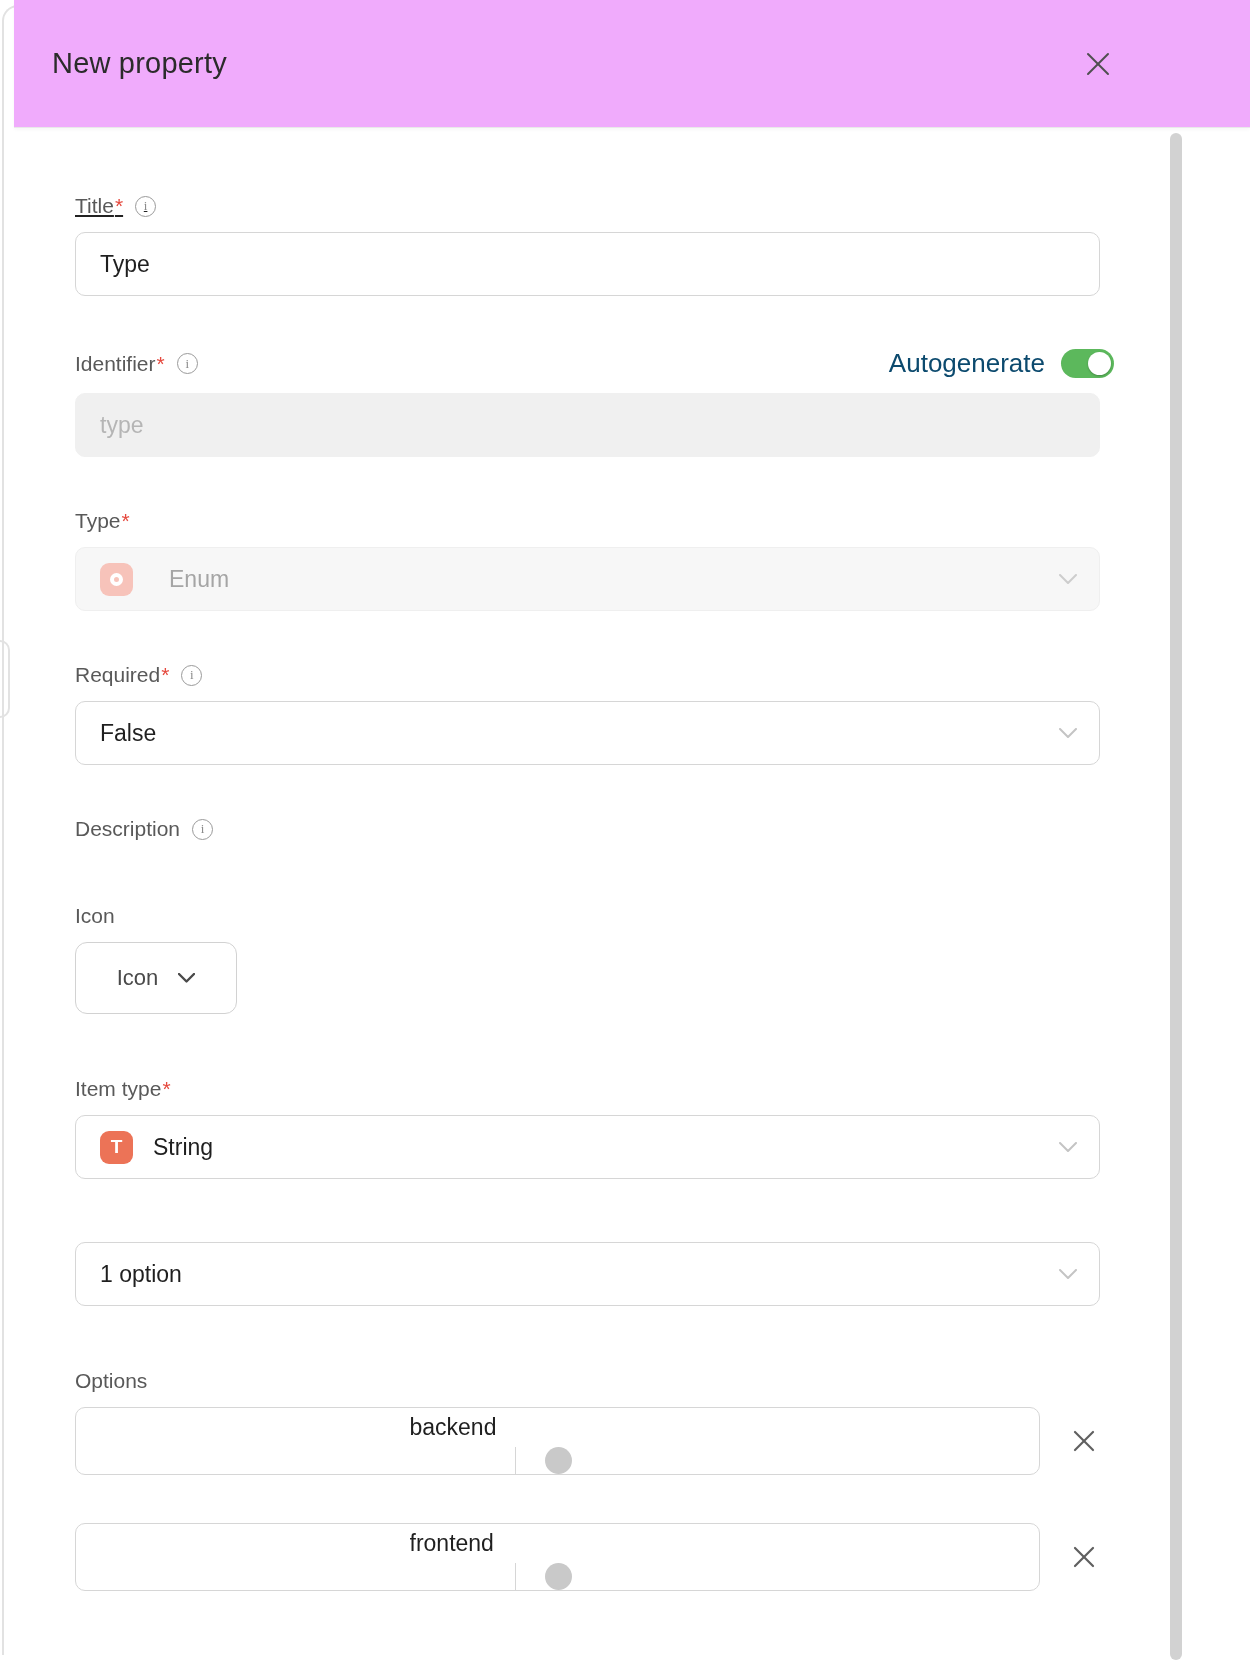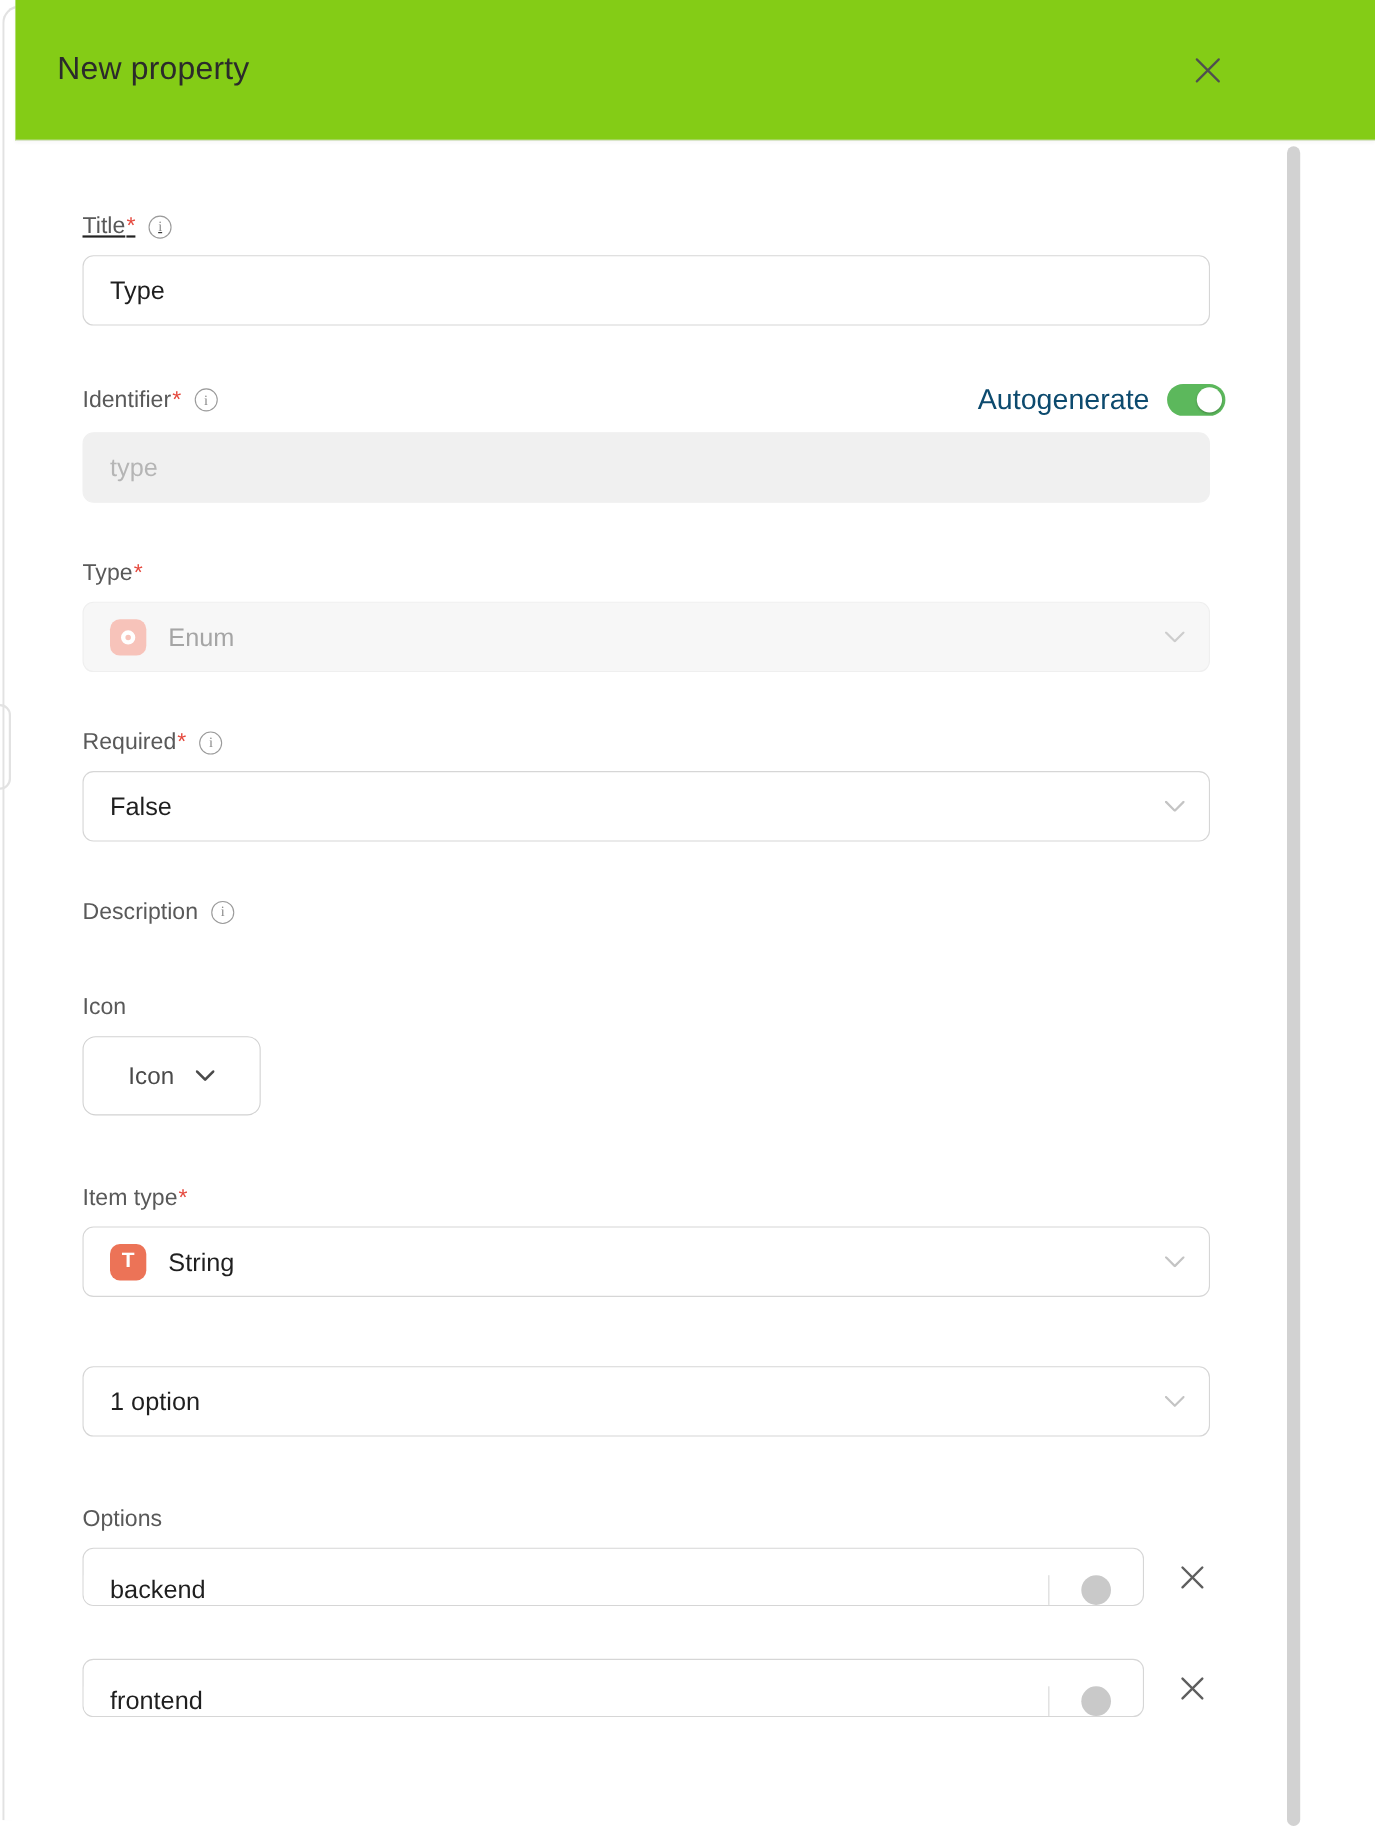--- a/index.html
+++ b/index.html
@@ -31,21 +31,21 @@
 
   
   .modal { position: absolute; left: 14px; top: 0; right: 0; bottom: 0; background: #fff; }
 
   .modal-header {
     height: 128px;
     display: flex; align-items: center; justify-content: space-between;
     padding: 0 135px 0 38px;
     border-bottom: 1px solid #e9e9e9;
     box-shadow: 0 2px 3px rgba(0,0,0,0.03);
-    position: relative; z-index: 2; background: #84cc16;
+    position: relative; z-index: 2; background: #f0abfc;
   }
   .modal-title { font-size: 29px; font-weight: 500; color: #2b2b2b; letter-spacing: 0.2px; }
   .close-btn { width: 34px; height: 34px; display: flex; align-items: center; justify-content: center; cursor: pointer; }
 
   
   .modal-body { padding: 0 136px 0 61px; }
 
   .scrollbar-thumb {
     position: absolute; right: 68px; top: 133px;
     width: 12px; height: 1527px;
@@ -81,21 +81,21 @@
   }
   .text-input.disabled::placeholder { color: #b5b5b5; }
 
   .select {
     width: 1025px; height: 64px;
     border: 1px solid #d6d6d6; border-radius: 10px;
     display: flex; align-items: center;
     padding: 0 24px; font-size: 23px; color: #1f1f1f;
     background: #fff; cursor: pointer; position: relative;
   }
-  .select.disabled { background: #f7f7f7; border-color: #efefef; color: #a5a5a5; cursor: default; }
+  .select.disabled { background: #f7f7f7; border-color: #efefef; color: #a5a5a5; cursor: default; gap: 16px; }
   .select .chev { position: absolute; right: 22px; top: 50%; transform: translateY(-50%); }
 
   
   .auto-wrap { display: flex; align-items: center; gap: 16px; }
   .auto-label { font-size: 26px; color: #0c4a6e; }
   .toggle {
     width: 53px; height: 29px; border-radius: 15px;
     background: #5cb85c; position: relative; cursor: pointer;
   }
   .toggle .knob {
@@ -127,23 +127,23 @@
     width: 162px; height: 72px;
     border: 1px solid #d2d2d2; border-radius: 12px;
     display: flex; align-items: center; justify-content: center; gap: 20px;
     font-size: 22px; color: #4a4a4a; background: #fff; cursor: pointer;
   }
 
   
   .option-row { display: flex; align-items: center; margin-top: 0; }
   .option-row + .option-row { margin-top: 48px; }
   .option-box {
-    width: 965px; height: 53px;
+    width: 965px; height: 68px;
     border: 1px solid #d6d6d6; border-radius: 10px;
-    display: flex; align-items: flex-end; overflow: hidden; background: #fff;
+    display: flex; align-items: center; overflow: hidden; background: #fff; flex-direction: column;
   }
   .option-input {
     flex: 1; border: none; outline: none;
     padding: 0 24px; font-size: 23px; color: #1f1f1f;
     font-family: "Liberation Sans", sans-serif;
   }
   .swatch-cell {
     width: 86px; border-left: 1px solid #d6d6d6;
     display: flex; align-items: center; justify-content: center; cursor: pointer;
   }

